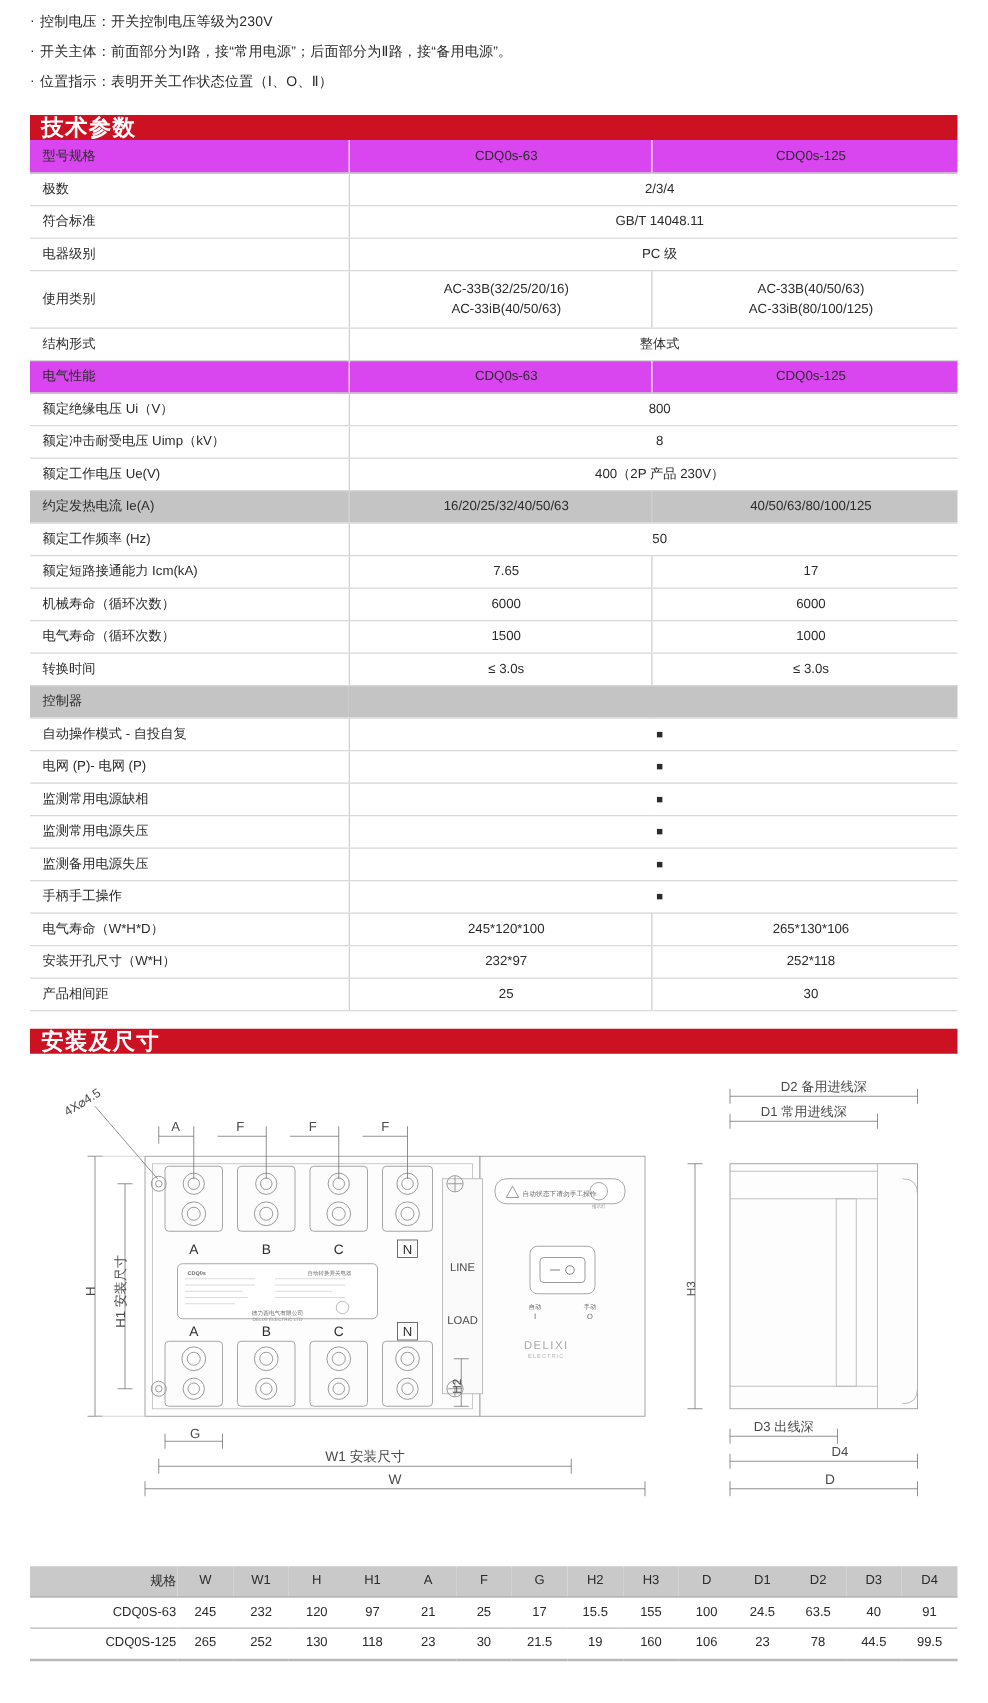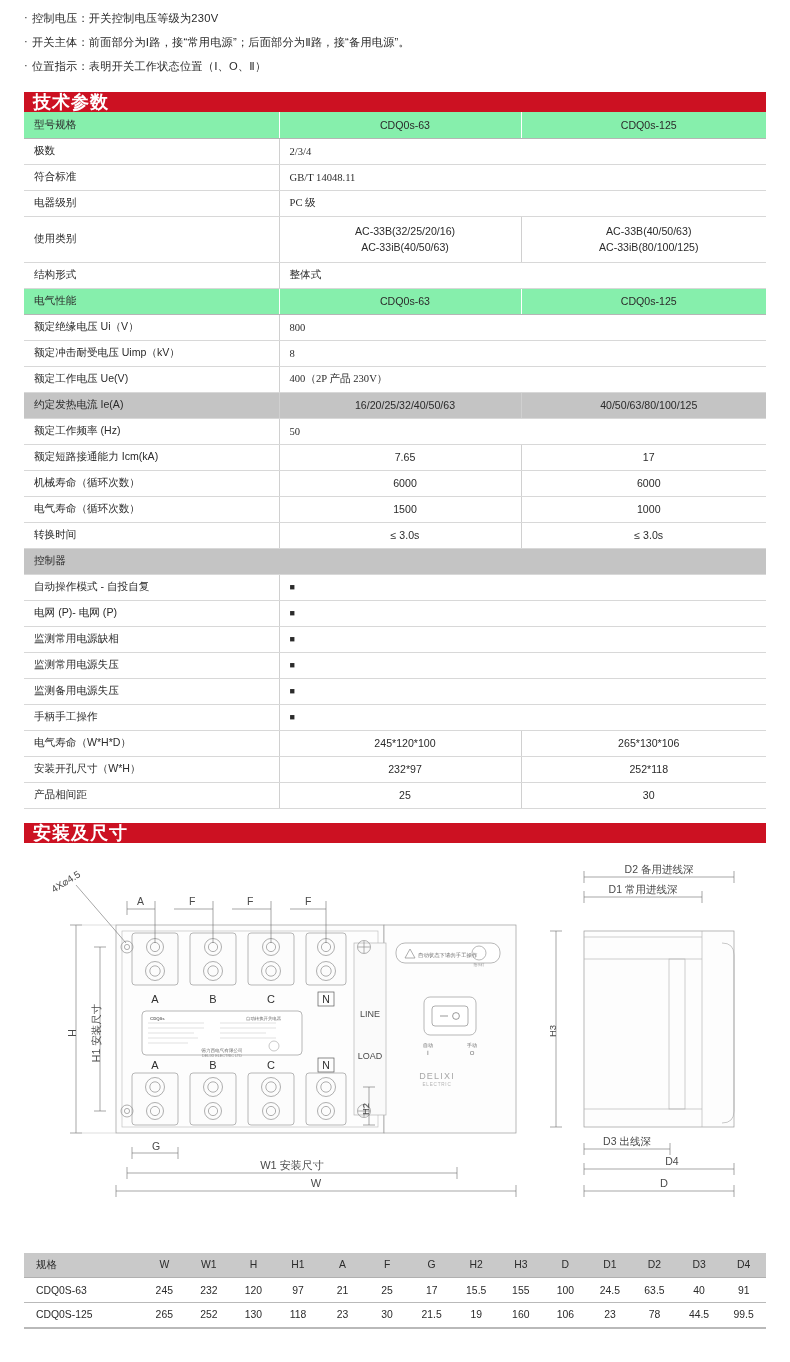--- a/index.html
+++ b/index.html
@@ -51,23 +51,23 @@
   table.spec td {
     border-bottom: 1px solid #d8d8d8;
     padding: 0 0 0 10px;
     height: 26px;
     vertical-align: middle;
     color: #2b2b2b;
   }
   td.c-label { width: 255px; }
   td.c-a { width: 242px; text-align:center; padding-left:0; border-left:1px solid #d0d0d0; }
   td.c-b { width: 245px; text-align:center; padding-left:0; border-left:1px solid #d0d0d0; }
-  td.c-span { text-align:left; padding-left:0; border-left:1px solid #d0d0d0;font-family:Liberation Serif, serif; }
+  td.c-span { text-align:center; padding-left:0; border-left:1px solid #d0d0d0; }
   tr.hdr td {
-    background: #86efac;
+    background: #d946ef;
     font-weight: normal;
     border-bottom: 1px solid #b5b5b5;
   }
   tr.hdr td.c-a, tr.hdr td.c-b { border-left: 1px solid #ffffff; }
   tr.shade td { background: #c4c4c4; }
   tr.tall td { height: 46px; }
   tr.grouphdr td {
     background: #c4c4c4;
   }
   .two-line span { display:block; line-height: 16px; }
@@ -90,21 +90,21 @@
     height: 25px;
     text-align: center;
     font-weight: normal;
     color: #2b2b2b;
     vertical-align: middle;
   }
   table.dims tr.dim-head td {
     background: #c9c9c9;
     border-bottom: 1px solid #b0b0b0;
   }
-  table.dims td.first { text-align: left; padding-left: 12px; width: 118px; }
+  table.dims td.first { text-align: right; padding-left: 12px; width: 118px; }
   table.dims tr.dim-head td.first { }
   table.dims tr.last-row td { border-bottom: 2px solid #b9b9b9; }
 </style>
 </head>
 <body>
 
 <div class="page">
 
   <div class="bullets">
     <div class="bullet-row">

